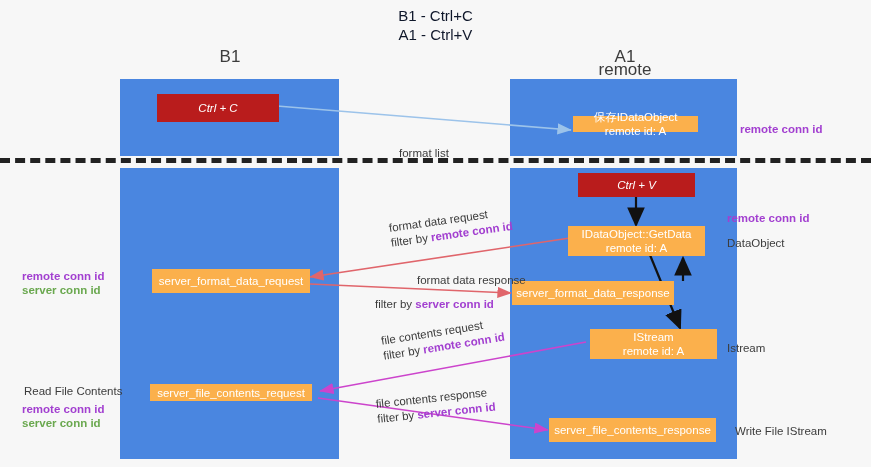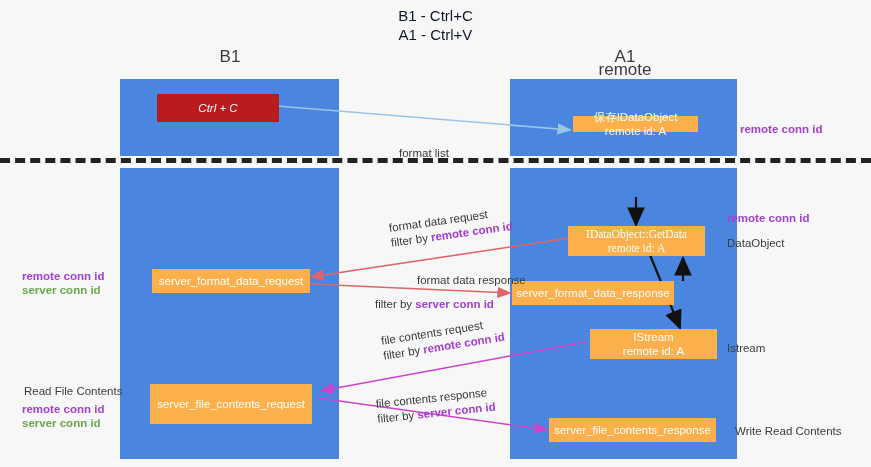--- a/index.html
+++ b/index.html
@@ -106,40 +106,43 @@
 
   <div class="node green" style="left:157px;top:94px;width:122px;height:28px;">
     <span>Ctrl + C</span>
   </div>
 
   <div class="node orange" style="left:573px;top:116px;width:125px;height:16px;">
     <span>保存IDataObject</span>
     <span>remote id: A</span>
   </div>
 
+  <div class="node green" style="left:578px;top:173px;width:117px;height:24px;">
+    <span>Ctrl + V</span>
+  </div>
 
-  <div class="node orange" style="left:568px;top:226px;width:137px;height:30px;font-family:Liberation Serif, serif;">
+  <div class="node orange" style="left:568px;top:226px;width:137px;height:30px;">
     <span>IDataObject::GetData</span>
     <span>remote id: A</span>
   </div>
 
   <div class="node orange" style="left:512px;top:281px;width:162px;height:24px;">
     <span>server_format_data_response</span>
   </div>
 
   <div class="node orange" style="left:152px;top:269px;width:158px;height:24px;">
     <span>server_format_data_request</span>
   </div>
 
   <div class="node orange" style="left:590px;top:329px;width:127px;height:30px;">
     <span>IStream</span>
     <span>remote id: A</span>
   </div>
 
-  <div class="node orange" style="left:150px;top:384px;width:162px;height:40px;">
+  <div class="node orange" style="left:150px;top:384px;width:162px;height:17px;">
     <span>server_file_contents_request</span>
   </div>
 
   <div class="node orange" style="left:549px;top:418px;width:167px;height:24px;">
     <span>server_file_contents_response</span>
   </div>
 
   <div class="abs edge-lbl" style="left:399px;top:101px;margin-top:45px;">format list</div>
 
   <div class="abs" style="left:388px;top:221px;transform:rotate(-8deg);transform-origin:left top;">
@@ -169,21 +172,21 @@
   </div>
 
   <div class="abs key-stack key-purple" style="left:740px;top:122px;">remote conn id</div>
 
   <div class="abs key-stack key-purple" style="left:727px;top:211px;">remote conn id</div>
 
   <div class="abs side-lbl" style="left:727px;top:236px;text-align:center;">DataObject</div>
 
   <div class="abs side-lbl" style="left:727px;top:341px;">Istream</div>
 
-  <div class="abs side-lbl" style="left:735px;top:424px;">Write Read Contents</div>
+  <div class="abs side-lbl" style="left:735px;top:424px;">Write File IStream</div>
 
   <div class="abs key-stack key-purple" style="left:22px;top:269px;">remote conn id</div>
   <div class="abs key-stack key-green" style="left:22px;top:283px;">server conn id</div>
 
   <div class="abs side-lbl" style="left:24px;top:384px;">Read File Contents</div>
   <div class="abs key-stack key-purple" style="left:22px;top:402px;">remote conn id</div>
   <div class="abs key-stack key-green" style="left:22px;top:416px;">server conn id</div>
 
 </div>
 

